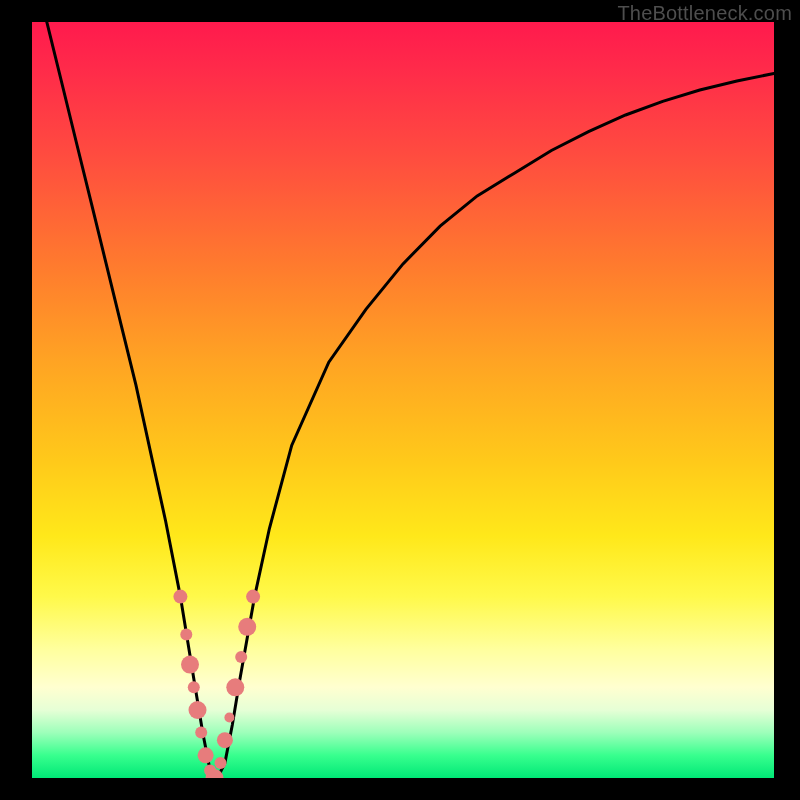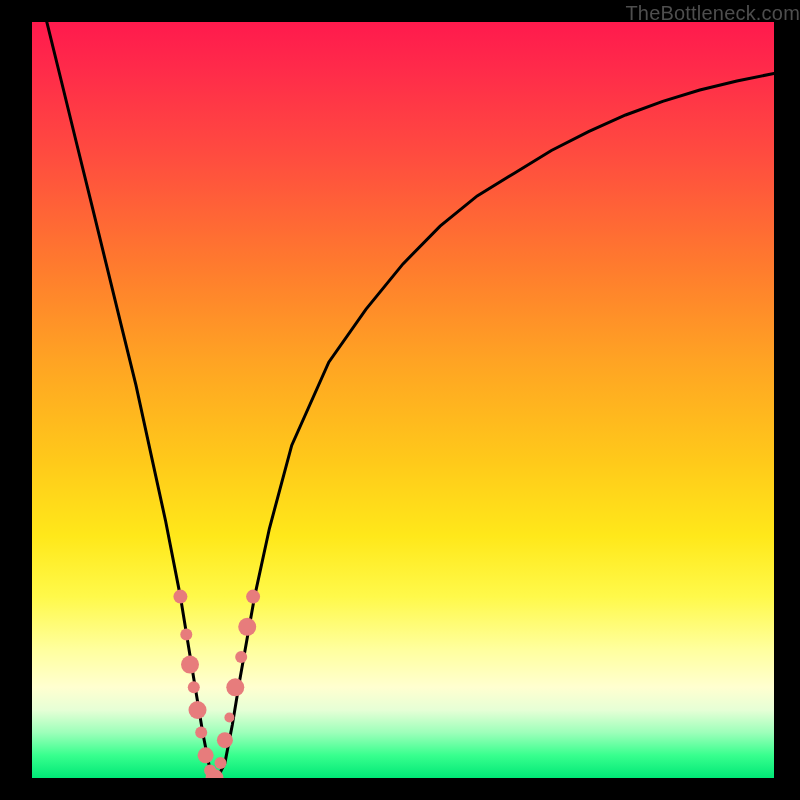--- a/index.html
+++ b/index.html
@@ -36,21 +36,21 @@
        #ffff9e 83%,
        #ffffd0 88%,
        #e6ffd6 91%,
        #9dffba 94%,
        #38ff8e 97%,
        #00e876 100%);
   }
   .watermark {
     position: absolute;
     top: 2px;
-    right: 0;
+    right: 8px;
     color: #4e4e4e;
     font-size: 20px;
     letter-spacing: 0.2px;
     font-weight: 500;
     user-select: none;
   }
   svg.curve {
     position: absolute;
     left: 0; top: 0;
     width: 742px;

